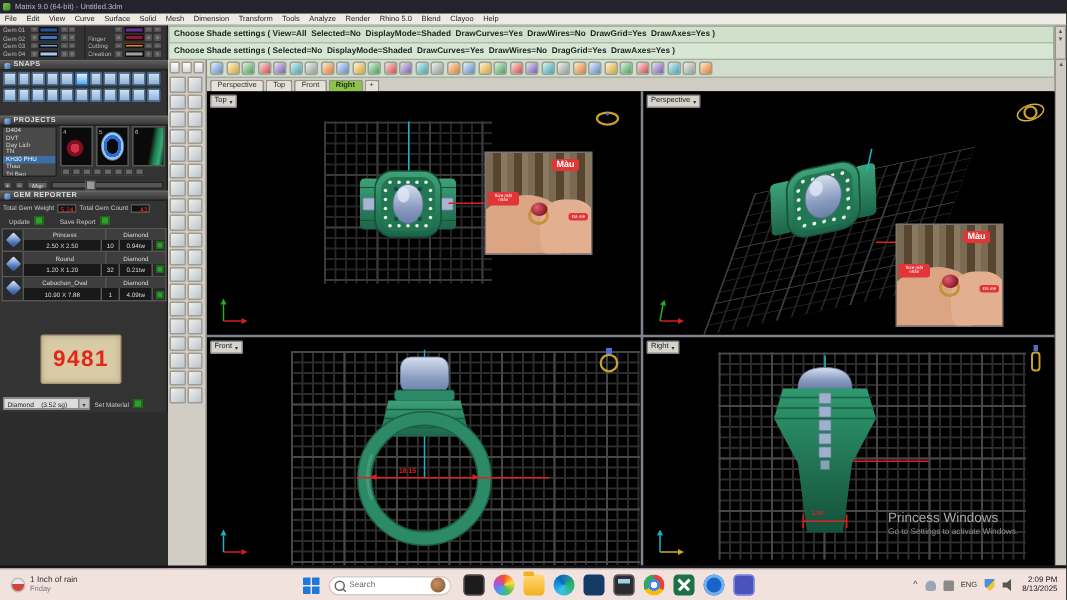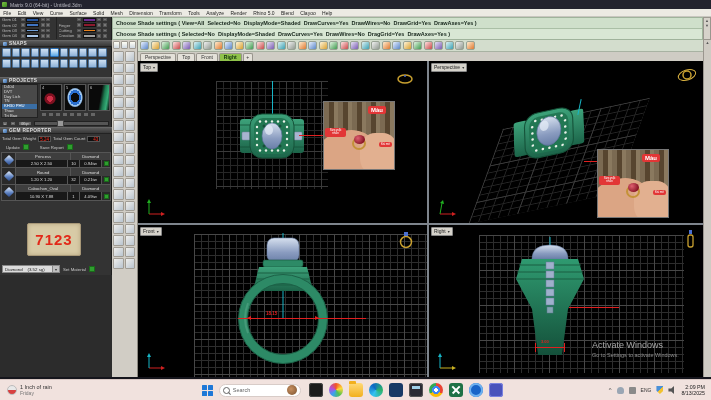--- a/index.html
+++ b/index.html
@@ -499,21 +499,21 @@
             <rect x="42" y="52" width="8" height="7"></rect>
             <rect x="42" y="61" width="8" height="7"></rect>
             <rect x="43" y="70" width="6" height="6" opacity="0.8"></rect>
         </g>
       </svg>
       <div class="redline" style="left:140px;top:82px;width:50px;"></div>
       <div class="dimtext" style="left:112px;top:114px;font-size:4px;">3.00</div>
       <div class="redline" style="left:106px;top:122px;width:30px;"></div>
       <div class="abs" style="left:106px;top:118px;width:1px;height:9px;background:#e02020;"></div>
       <div class="abs" style="left:135px;top:118px;width:1px;height:9px;background:#e02020;"></div>
-      <div class="watermark1" style="left:163px;top:115px;">Activate Windows</div>
+      <div class="watermark1" style="left:163px;top:115px;">Princess Windows</div>
       <div class="watermark2" style="left:163px;top:127px;">Go to Settings to activate Windows.</div>
       <div class="vpill">
         <span>Right</span>
           <b>▾</b>
       </div>
       <svg class="ringicon" style="left:256px;top:4px;" width="12" height="20">
         <rect x="3" y="6" width="5" height="12" rx="2" fill="none" stroke="#c8a030" stroke-width="1.3"></rect>
         <rect x="4" y="1" width="3" height="4" fill="#4a6fd0"></rect>
       </svg>
       <svg class="axis" style="left:8px;bottom:6px;">
@@ -742,21 +742,21 @@
                 <div class="gc" style="width:9px;">
                   <i class="greenbox"></i>
                 </div>
               </div>
           </div>
         </div>
       </div>
     </div>
 
     <div class="sticker" style="top:206px;">
-      <span>7123</span>
+      <span>9481</span>
     </div>
 
     <div class="matrow" style="top:248px;">
       <div class="matsel">
         <span>Diamond    (3.52 sg)</span>
         <b>▾</b>
       </div>
       <span class="glabel">Set Material</span>
       <i class="greenbox"></i>
     </div>

